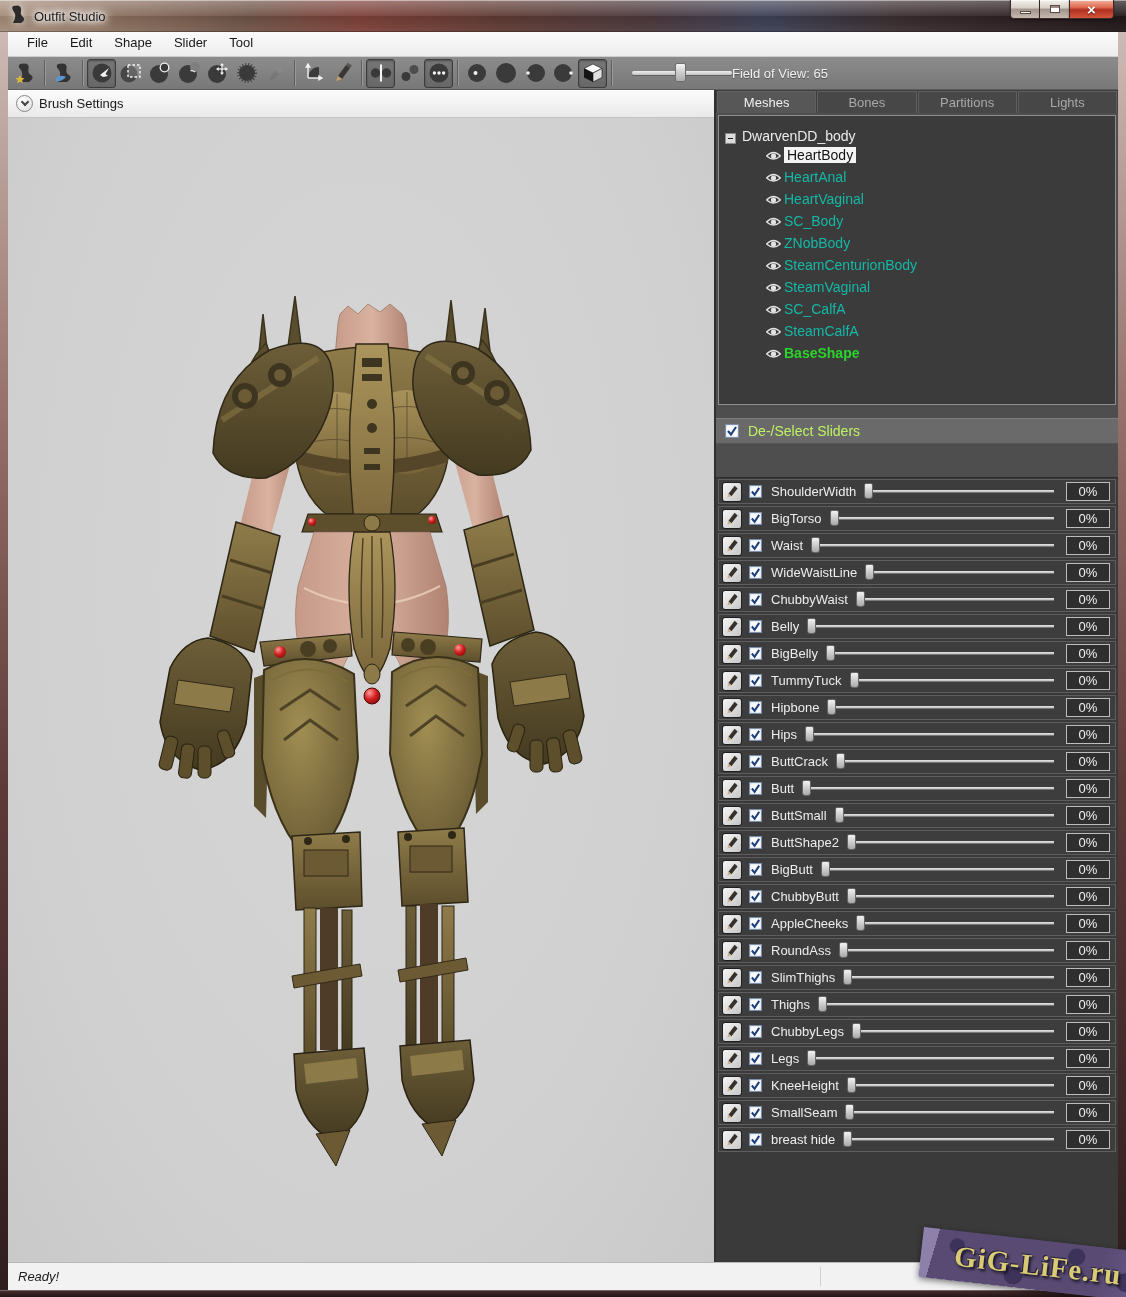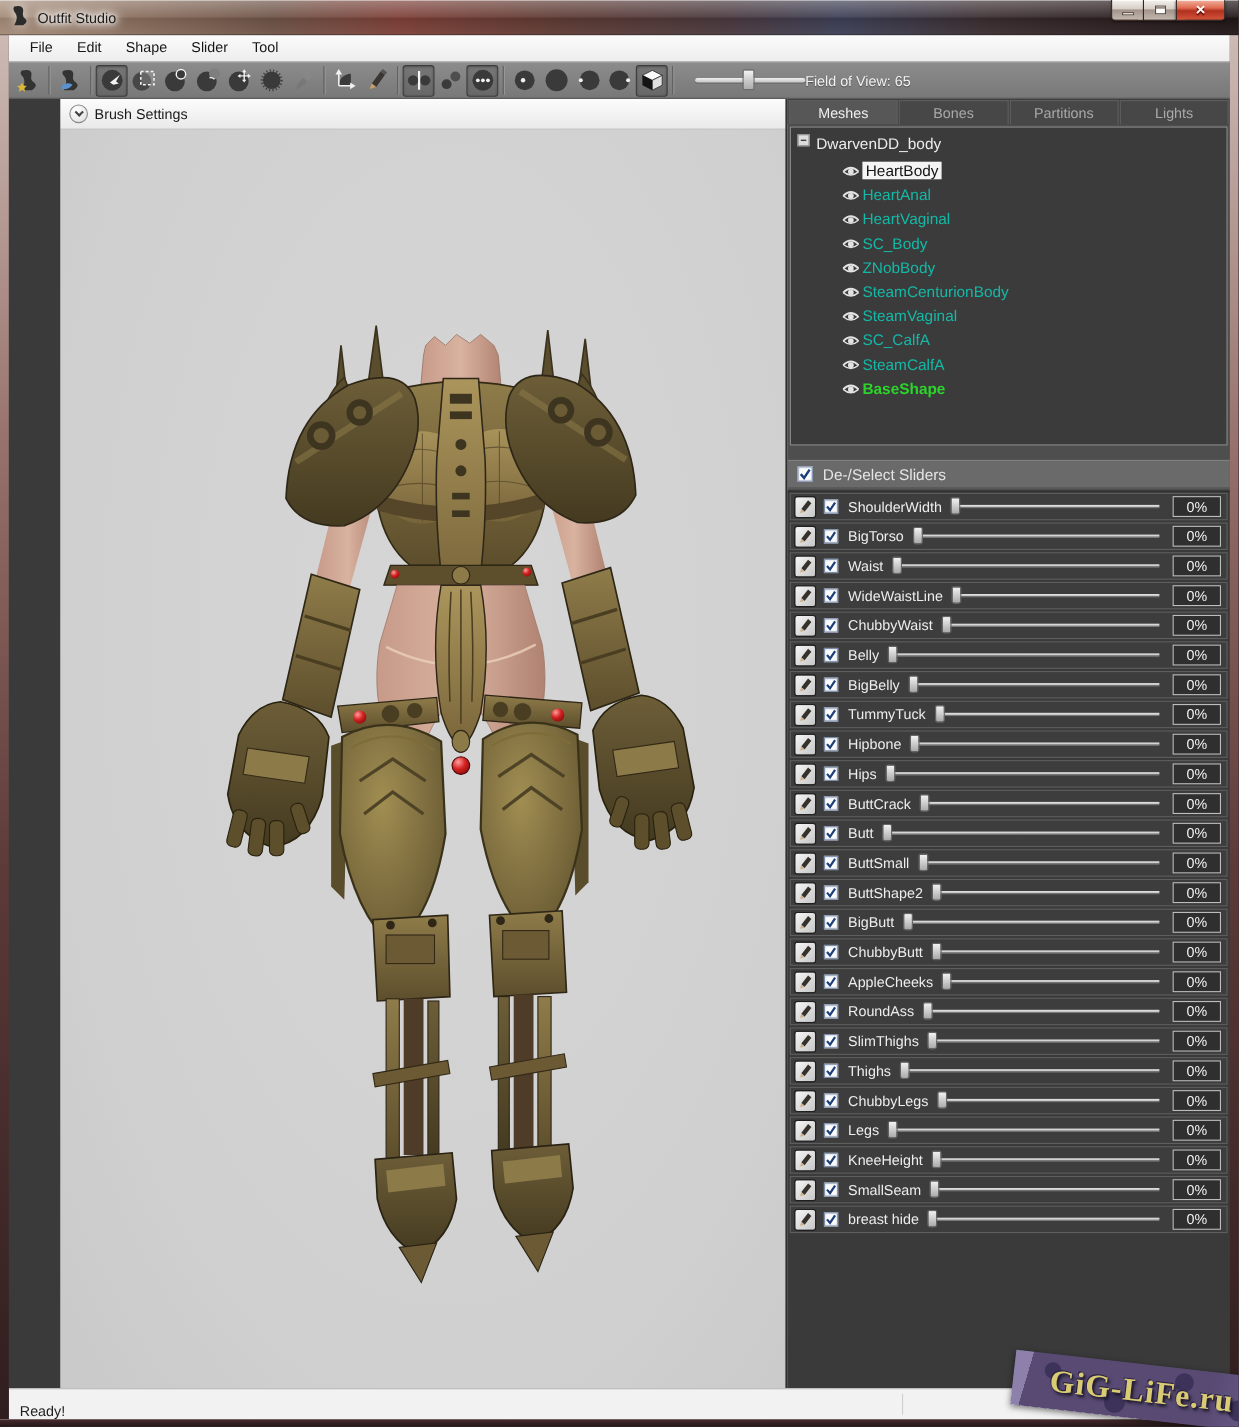--- a/index.html
+++ b/index.html
@@ -44,74 +44,74 @@
   .tbtn.disabled { opacity:.45; }
   .tsep { width:1px; height:26px; background:#5f5f5f; box-shadow:1px 0 0 #9a9a9a; margin:0 4px; }
   .fov-wrap { display:flex; align-items:center; margin-left:16px; }
   .fov-track { position:relative; width:100px; height:4px; border-radius:2px;
     background:linear-gradient(#efefef,#c2c2c2); box-shadow:0 1px 0 #5f5f5f; }
   .fov-handle { position:absolute; top:-8px; left:43px; width:11px; height:19px; border-radius:2px;
     background:linear-gradient(#f4f4f4,#c9c9c9 55%,#aeaeae); border:1px solid #6e6e6e; }
   .fov-label { font-size:13px; color:#f2f2f2; text-shadow:0 1px 1px rgba(0,0,0,.4); }
 
   
-  .left-pane { position:absolute; top:90px; left:8px; width:706px; bottom:35px; background:#d2d2d2;margin-left:47px; }
+  .left-pane { position:absolute; top:90px; left:8px; width:706px; bottom:35px; background:#d2d2d2; }
   .brush-header { height:28px; background:linear-gradient(#fcfcfc,#e9e9e9); border-bottom:1px solid #c4c4c4;
     display:flex; align-items:center; padding-left:8px; gap:6px; }
   .chev-btn { width:17px; height:17px; border-radius:50%; border:1px solid #8a8a8a;
     background:radial-gradient(circle at 35% 30%,#ffffff,#dcdcdc); display:flex; align-items:center; justify-content:center; }
   .chev { width:6px; height:6px; border-right:2px solid #444; border-bottom:2px solid #444;
     transform:rotate(45deg); margin-top:-3px; }
   .brush-title { font-size:13px; color:#1a1a1a; }
   .viewport { position:absolute; top:28px; left:0; right:0; bottom:0;
     background:radial-gradient(ellipse at 50% 40%, #d6d6d6 0%, #d0d0d0 70%, #c9c9c9 100%); }
 
   
   .right-pane { position:absolute; top:90px; left:716px; width:402px; bottom:35px; background:#4e4e4e;
     display:flex; flex-direction:column; }
   .tabs { display:flex; height:23px; background:#3e3e3e; gap:1px; padding:1px 1px 0 1px; }
   .tab { flex:1; display:flex; align-items:center; justify-content:center; font-size:13px;
     background:#474747; color:#a9a9a9; border:1px solid #5f5f5f; border-bottom:none; }
   .tab.active { background:#575757; color:#f0f0f0; }
   .tree { height:290px; margin:2px; background:#3b3b3b; border:1px solid #8e8e8e;
     padding:6px 0 0 6px; overflow:hidden; }
-  .tree-root { display:flex; align-items:flex-start; gap:6px; height:22px; }
+  .tree-root { display:flex; align-items:flex-end; gap:6px; height:22px; }
   .collapse-box { width:11px; height:11px; background:#dcdcdc; border:1px solid #8a8a8a;
     display:flex; align-items:center; justify-content:center; }
   .collapse-box::after { content:""; width:5px; height:1px; background:#1a1a1a; }
   .tree-root-label { font-size:14px; color:#ececec; }
   .tree-items { list-style:none; }
   .tree-item { display:flex; align-items:center; gap:2px; height:22px; padding-left:40px; }
   .tree-label { font-size:14px; color:#14b8a6; }
   .tree-item .selected { background:#f4f4f4; color:#141414; padding:0 3px; }
   .tree-item .base { color:#2bd32b; font-weight:bold; }
 
   .sliders-header { height:26px; margin:11px 0 2px 0; background:#6a6a6a;
     display:flex; align-items:center; gap:9px; padding-left:9px;
     box-shadow:inset 0 1px 0 #7e7e7e, inset 0 -1px 0 #555; }
-  .sliders-header-label { font-size:14px; color:#e5e5e5;text-align:right; }
+  .sliders-header-label { font-size:14px; color:#bef264;text-align:right; }
   .checkbox { width:14px; height:14px; background:#fdfdfd; border:1px solid #7d8eab;
     display:flex; align-items:center; justify-content:center; box-shadow:inset 0 0 2px #aebfd8; }
-  .slider-scroll { flex:1; background:#3a3a3a; padding:1px 2px; border-top:1px solid #2d2d2d; }
+  .slider-scroll { flex:1; background:#3a3a3a; padding:1px 2px; border-top:1px solid #2d2d2d;margin-top:31px; }
   .slider-row { display:flex; align-items:center; height:25px; margin-bottom:2px;
     background:#3d3d3d; border:1px solid #5e5e5e; padding:0 5px 0 3px; }
   .pencil-btn { width:20px; height:20px; border-radius:3px; border:1px solid #1f1f1f;
     background:linear-gradient(135deg,#f6f6f6,#c6c6c6); display:flex; align-items:center; justify-content:center; }
   .slider-row .checkbox { width:13px; height:13px; margin-left:7px; }
   .slider-label { font-size:13px; color:#ededed; margin-left:9px; white-space:nowrap; }
   .slider-track { position:relative; flex:1; height:3px; margin:0 12px 0 10px;
     background:linear-gradient(#e6e6e6,#bdbdbd); border-bottom:1px solid #787878; }
   .slider-handle { position:absolute; left:-2px; top:-7px; width:9px; height:16px; border-radius:2px 2px 3px 3px;
     background:linear-gradient(#f2f2f2,#c6c6c6 60%,#a9a9a9); border:1px solid #666; }
   .slider-value { width:44px; height:19px; background:#2f2f2f; border:1px solid #bdbdbd;
     color:#f2f2f2; font-size:13px; display:flex; align-items:center; justify-content:center; }
 
   
   .statusbar { position:absolute; left:8px; right:8px; bottom:7px; height:28px; background:#f2f2f2;
-    border-top:1px solid #b9b9b9; display:flex; align-items:flex-end; padding-left:10px; }
+    border-top:1px solid #b9b9b9; display:flex; align-items:center; padding-left:10px;font-style:italic; }
   .status-text { font-size:13px; color:#1c1c1c; }
   .status-sep { position:absolute; left:812px; top:4px; bottom:4px; width:1px; background:#cfcfcf; }
   .b-left, .b-right { position:absolute; top:32px; bottom:0; width:8px;
     background:linear-gradient(#cdbab4,#96706a 30%,#5c3a38 60%,#2f1d1e); }
   .b-left { left:0; } .b-right { right:0; }
   .b-bottom { position:absolute; left:0; right:0; bottom:0; height:7px;
     background:linear-gradient(#4a2e30,#241517); box-shadow:inset 0 1px 0 rgba(255,255,255,.25); }
   .pane-gap { position:absolute; top:90px; left:714px; width:2px; bottom:35px; background:#303030; }
 
   

